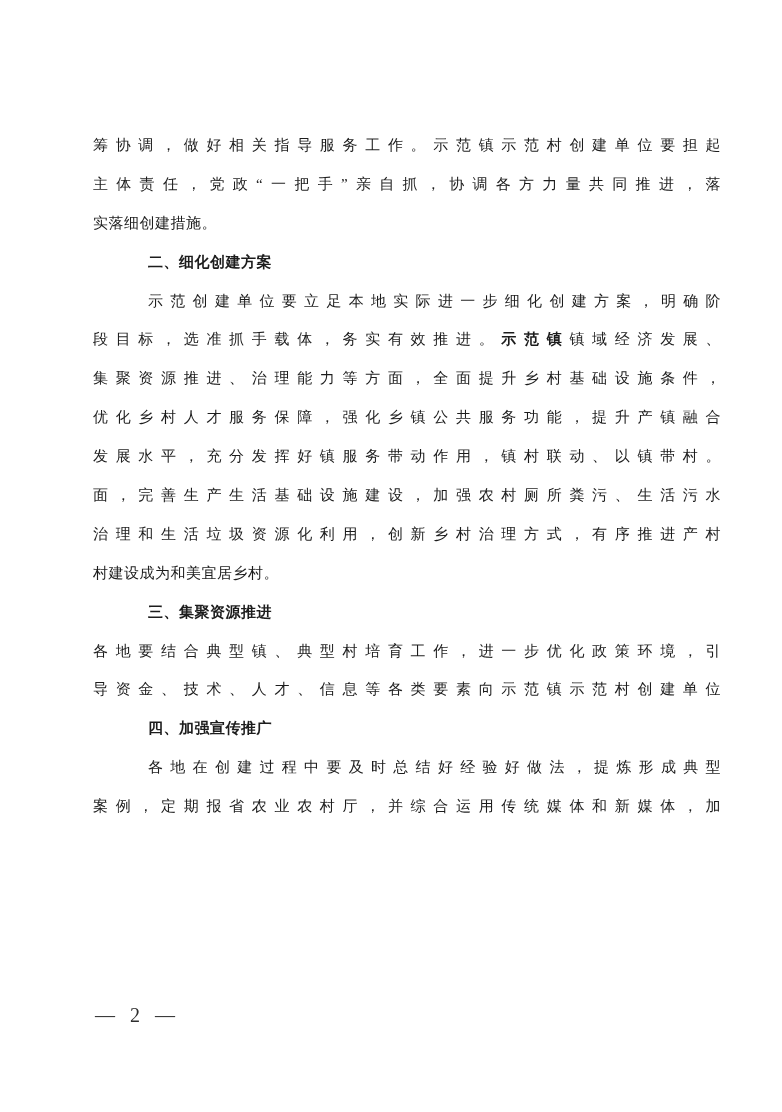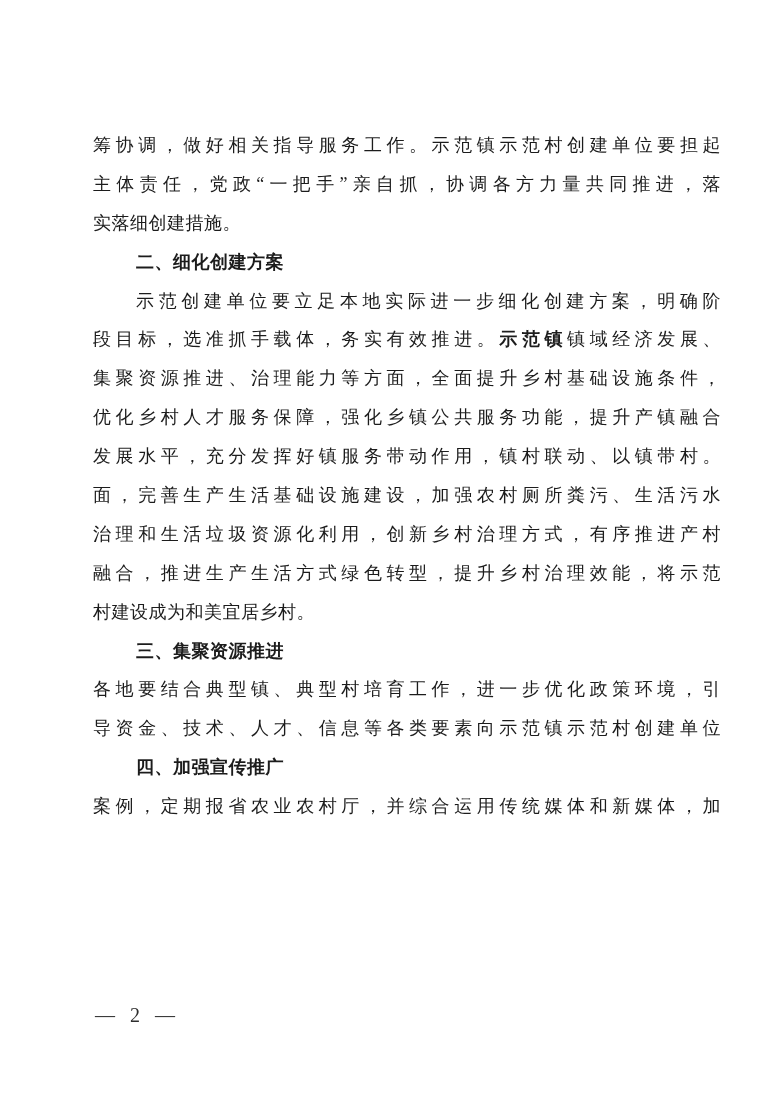--- a/index.html
+++ b/index.html
@@ -16,33 +16,34 @@
     font-family: "Liberation Serif", "DejaVu Serif", serif;
     color: #1c1c1c;
   }
   .doc-body {
     position: absolute;
     left: 93px;
     top: 126px;
     width: 628px;
   }
   .line {
-    font-size: 18px;
+    font-size: 15px;
     line-height: 38.9px;
     height: 38.9px;
     white-space: nowrap;
     letter-spacing: 0.5px;
   }
   .line.full {
     white-space: normal;
     text-align: justify;
     text-align-last: justify;
   }
   .line.indent {
     text-indent: 43px;
+    margin-left: 12px;
   }
   .line.heading span,
   .bold {
     font-family: "Liberation Sans", "DejaVu Sans", sans-serif;
     font-weight: 700;
   }
   .footer {
     position: absolute;
     left: 95px;
     top: 1000px;
@@ -62,24 +63,24 @@
       <div class="line body full"><span>主体责任，党政“一把手”亲自抓，协调各方力量共同推进，落</span></div>
       <div class="line body"><span>实落细创建措施。</span></div>
       <div class="line heading indent"><span class="bold">二、细化创建方案</span></div>
       <div class="line body full indent"><span>示范创建单位要立足本地实际进一步细化创建方案，明确阶</span></div>
       <div class="line body full"><span>段目标，选准抓手载体，务实有效推进。</span><span class="bold">示范镇</span><span>镇域经济发展、</span></div>
       <div class="line body full"><span>集聚资源推进、治理能力等方面，全面提升乡村基础设施条件，</span></div>
       <div class="line body full"><span>优化乡村人才服务保障，强化乡镇公共服务功能，提升产镇融合</span></div>
       <div class="line body full"><span>发展水平，充分发挥好镇服务带动作用，镇村联动、以镇带村。</span></div>
       <div class="line body full"><span>面，完善生产生活基础设施建设，加强农村厕所粪污、生活污水</span></div>
       <div class="line body full"><span>治理和生活垃圾资源化利用，创新乡村治理方式，有序推进产村</span></div>
-      <div class="line body full"><span>融合，推进生产生活方式绿色转型，提升乡村治理效能，将示范</span></div>
       <div class="line body"><span>村建设成为和美宜居乡村。</span></div>
       <div class="line heading indent"><span class="bold">三、集聚资源推进</span></div>
       <div class="line body full"><span>各地要结合典型镇、典型村培育工作，进一步优化政策环境，引</span></div>
       <div class="line body full"><span>导资金、技术、人才、信息等各类要素向示范镇示范村创建单位</span></div>
       <div class="line heading indent"><span class="bold">四、加强宣传推广</span></div>
+      <div class="line body full indent"><span>各地在创建过程中要及时总结好经验好做法，提炼形成典型</span></div>
       <div class="line body full"><span>案例，定期报省农业农村厅，并综合运用传统媒体和新媒体，加</span></div>
     </div>
   <div class="footer">
     <span>— 2 —</span>
   </div>
 </div>
 
 </body></html>

